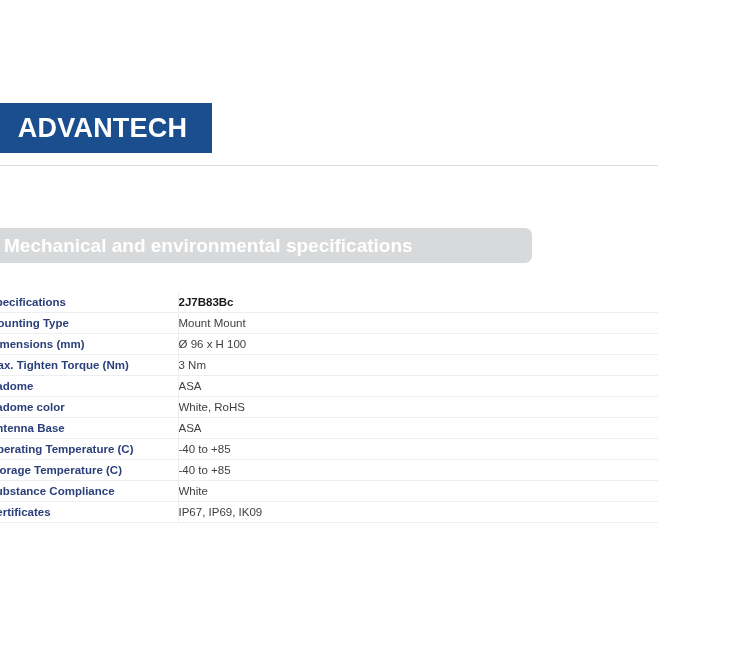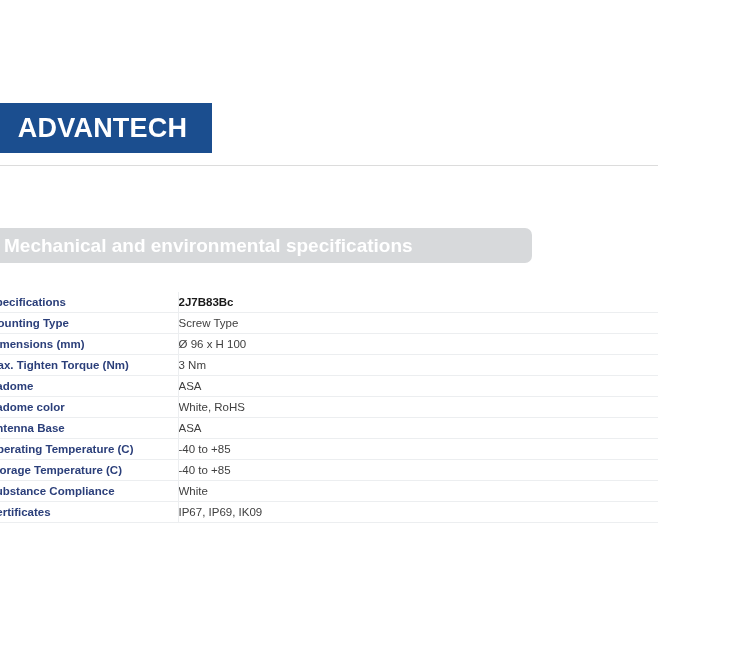--- a/index.html
+++ b/index.html
@@ -161,21 +161,21 @@
         <col class="c-label">
         <col class="c-value">
       </colgroup>
       <tbody>
         <tr class="head-row">
           <td class="label-cell">Specifications</td>
           <td class="value-cell">2J7B83Bc</td>
         </tr>
       <tr>
             <td class="label-cell">Mounting Type</td>
-            <td class="value-cell">Screw Type</td>
+            <td class="value-cell">Mount Mount</td>
           </tr>
           <tr>
             <td class="label-cell">Dimensions (mm)</td>
             <td class="value-cell">Ø 96 x H 100</td>
           </tr>
           <tr>
             <td class="label-cell">Max. Tighten Torque (Nm)</td>
             <td class="value-cell">3 Nm</td>
           </tr>
           <tr>

